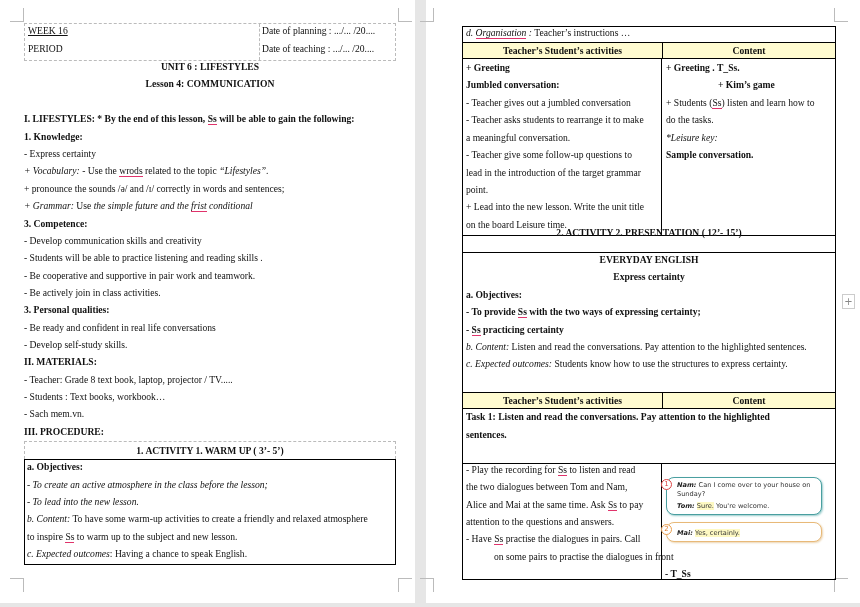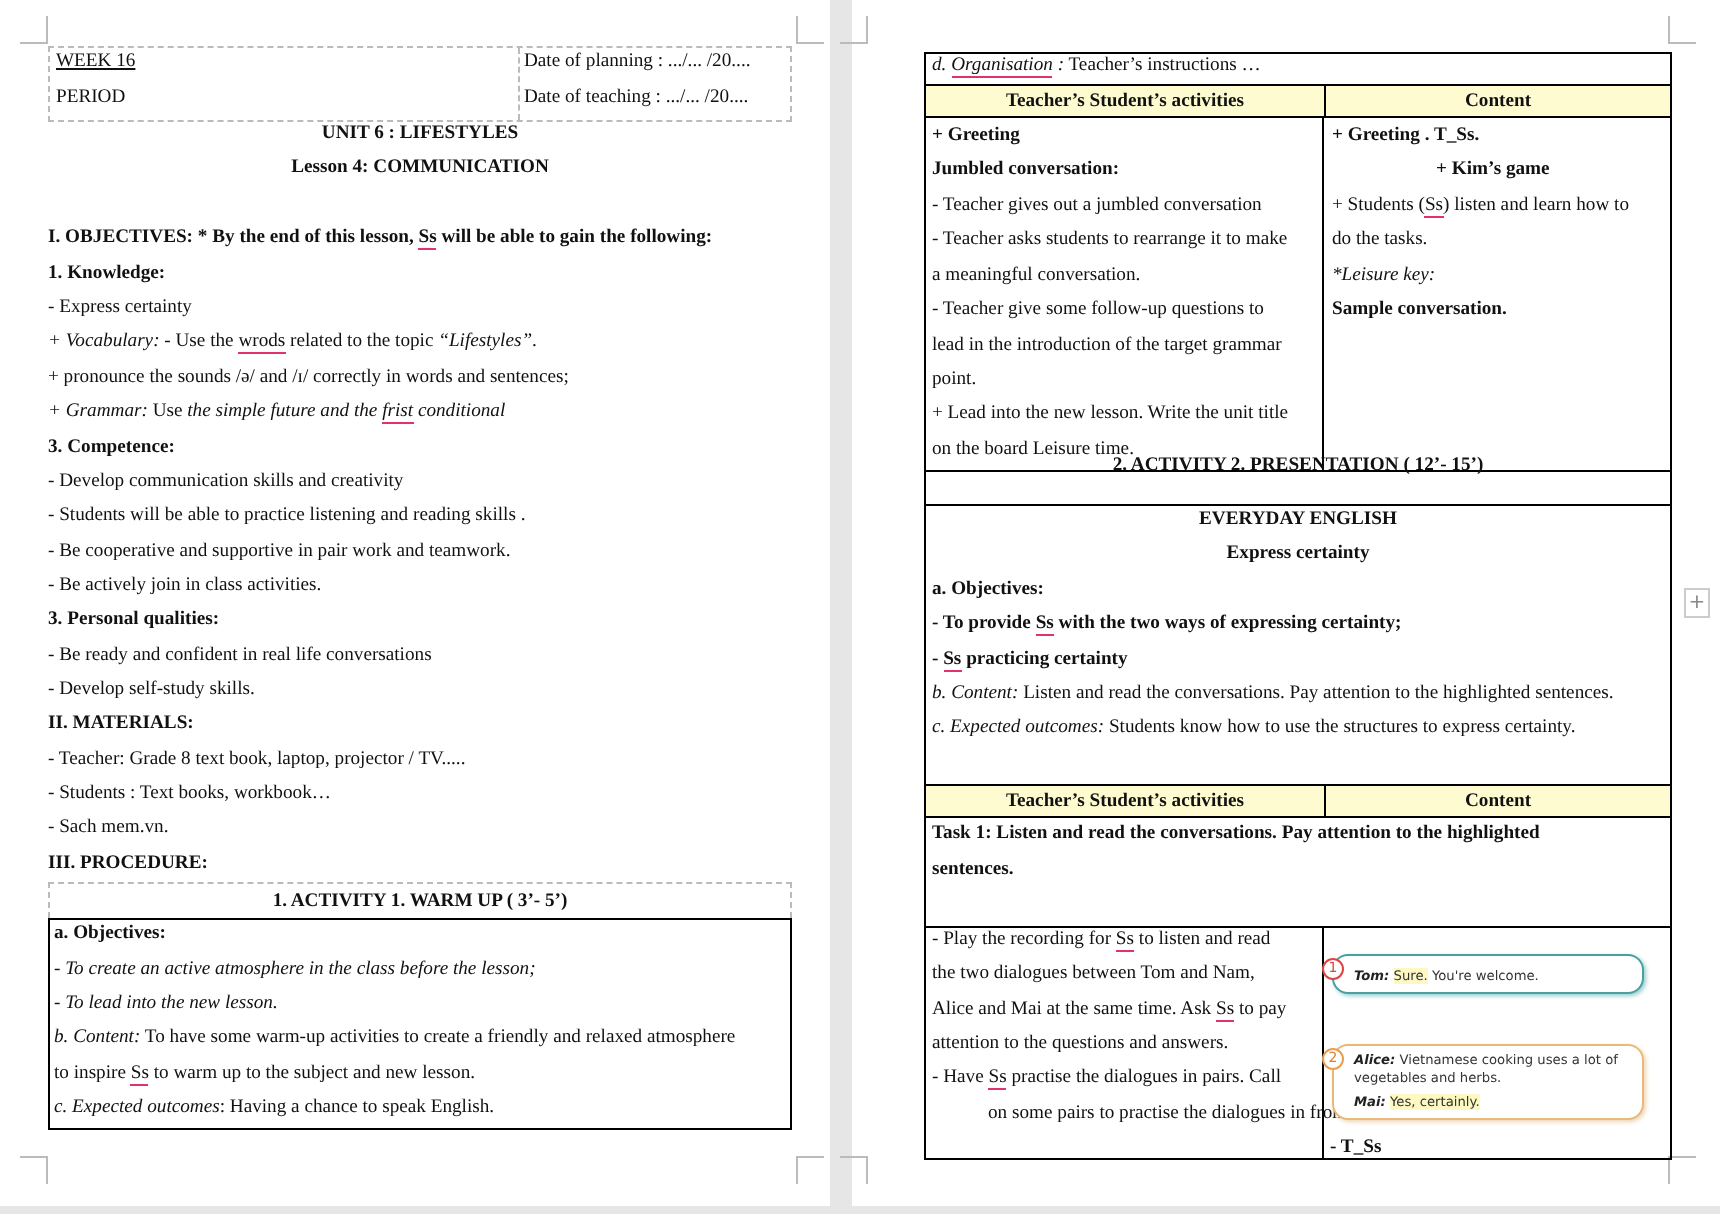--- a/index.html
+++ b/index.html
@@ -86,21 +86,21 @@
   <div class="divider"></div>
 </div>
 <div class="line" style="left:28px;top:22px;text-decoration:underline;">WEEK 16</div>
 <div class="line" style="left:28px;top:40px;">PERIOD</div>
 <div class="line" style="left:262px;top:22px;">Date of planning : .../... /20....</div>
 <div class="line" style="left:262px;top:40px;">Date of teaching : .../... /20....</div>
 
 <div class="line b c" style="left:24px;width:372px;top:58px;">UNIT 6 : LIFESTYLES</div>
 <div class="line b c" style="left:24px;width:372px;top:75px;">Lesson 4:  COMMUNICATION</div>
 
-<div class="line b" style="left:24px;top:110px;"><span>I. OBJECTIVES: * By the end of this lesson, </span><span class="squ">Ss</span><span> will be able to gain the following:</span></div>
+<div class="line b" style="left:24px;top:110px;"><span>I. LIFESTYLES: * By the end of this lesson, </span><span class="squ">Ss</span><span> will be able to gain the following:</span></div>
 <div class="line b" style="left:24px;top:128px;">1. Knowledge:</div>
 <div class="line" style="left:24px;top:145px;"> - Express certainty</div>
 <div class="line" style="left:24px;top:162px;"><span class="i">+ Vocabulary:</span><span> - Use the </span><span class="squ">wrods</span><span> related to the topic </span><span class="i">“Lifestyles”</span><span>.</span></div>
 <div class="line" style="left:24px;top:180px;">+ pronounce the sounds /ə/ and /ɪ/  correctly in words and sentences;</div>
 <div class="line" style="left:24px;top:197px;"><span class="i">+ Grammar:</span><span> Use </span><span class="i">the simple future and the </span><span class="i squ">frist</span><span class="i"> conditional</span></div>
 <div class="line b" style="left:24px;top:215px;">3. Competence:</div>
 <div class="line" style="left:24px;top:232px;">- Develop communication skills and  creativity</div>
 <div class="line" style="left:24px;top:249px;">- Students will be able to practice listening and reading skills .</div>
 <div class="line" style="left:24px;top:267px;">- Be cooperative and supportive in pair work and teamwork.</div>
 <div class="line" style="left:24px;top:284px;">- Be actively join in class  activities.</div>
@@ -183,23 +183,23 @@
 
 <div class="line" style="left:466px;top:461px;"><span>- Play the recording for </span><span class="squ">Ss</span><span> to listen and read</span></div>
 <div class="line" style="left:466px;top:478px;">the two dialogues between  Tom and Nam,</div>
 <div class="line" style="left:466px;top:496px;"><span>Alice and Mai at the same time. Ask </span><span class="squ">Ss</span><span> to pay</span></div>
 <div class="line" style="left:466px;top:513px;">attention to the questions and answers.</div>
 <div class="line" style="left:466px;top:530px;"><span>- Have </span><span class="squ">Ss</span><span> practise the dialogues in pairs. Call</span></div>
 <div class="line" style="left:494px;top:548px;">on some pairs to practise the dialogues in front</div>
 
 <div class="bubble" style="top:477px;border:1.5px solid #4a9fa0;box-shadow:1px 1px 2px #9cc;">
   <span class="num">1</span>
+  <div><span class="spk">Nam:</span><span> Can I come over to your house on Sunday?</span></div>
   <div style="margin-top:3px;"><span class="spk">Tom:</span> <span class="hl">Sure.</span><span> You're welcome.</span></div>
 </div>
 <div class="bubble" style="top:522px;border:1.5px solid #e8b978;box-shadow:1px 1px 2px #ecd6b4;">
   <span class="num" style="border-color:#e8a050;color:#e08030;">2</span>
-  <div><span class="spk">Alice:</span><span> Vietnamese cooking uses a lot of vegetables and herbs.</span></div>
   <div style="margin-top:3px;"><span class="spk">Mai:</span> <span class="hl">Yes, certainly.</span><span></span></div>
 </div>
 <div class="line b" style="left:665px;top:565px;">- T_Ss</div>
 <div class="hline" style="top:579px;"></div>
 
 <div class="add-btn">+</div>
 
 </body></html>

